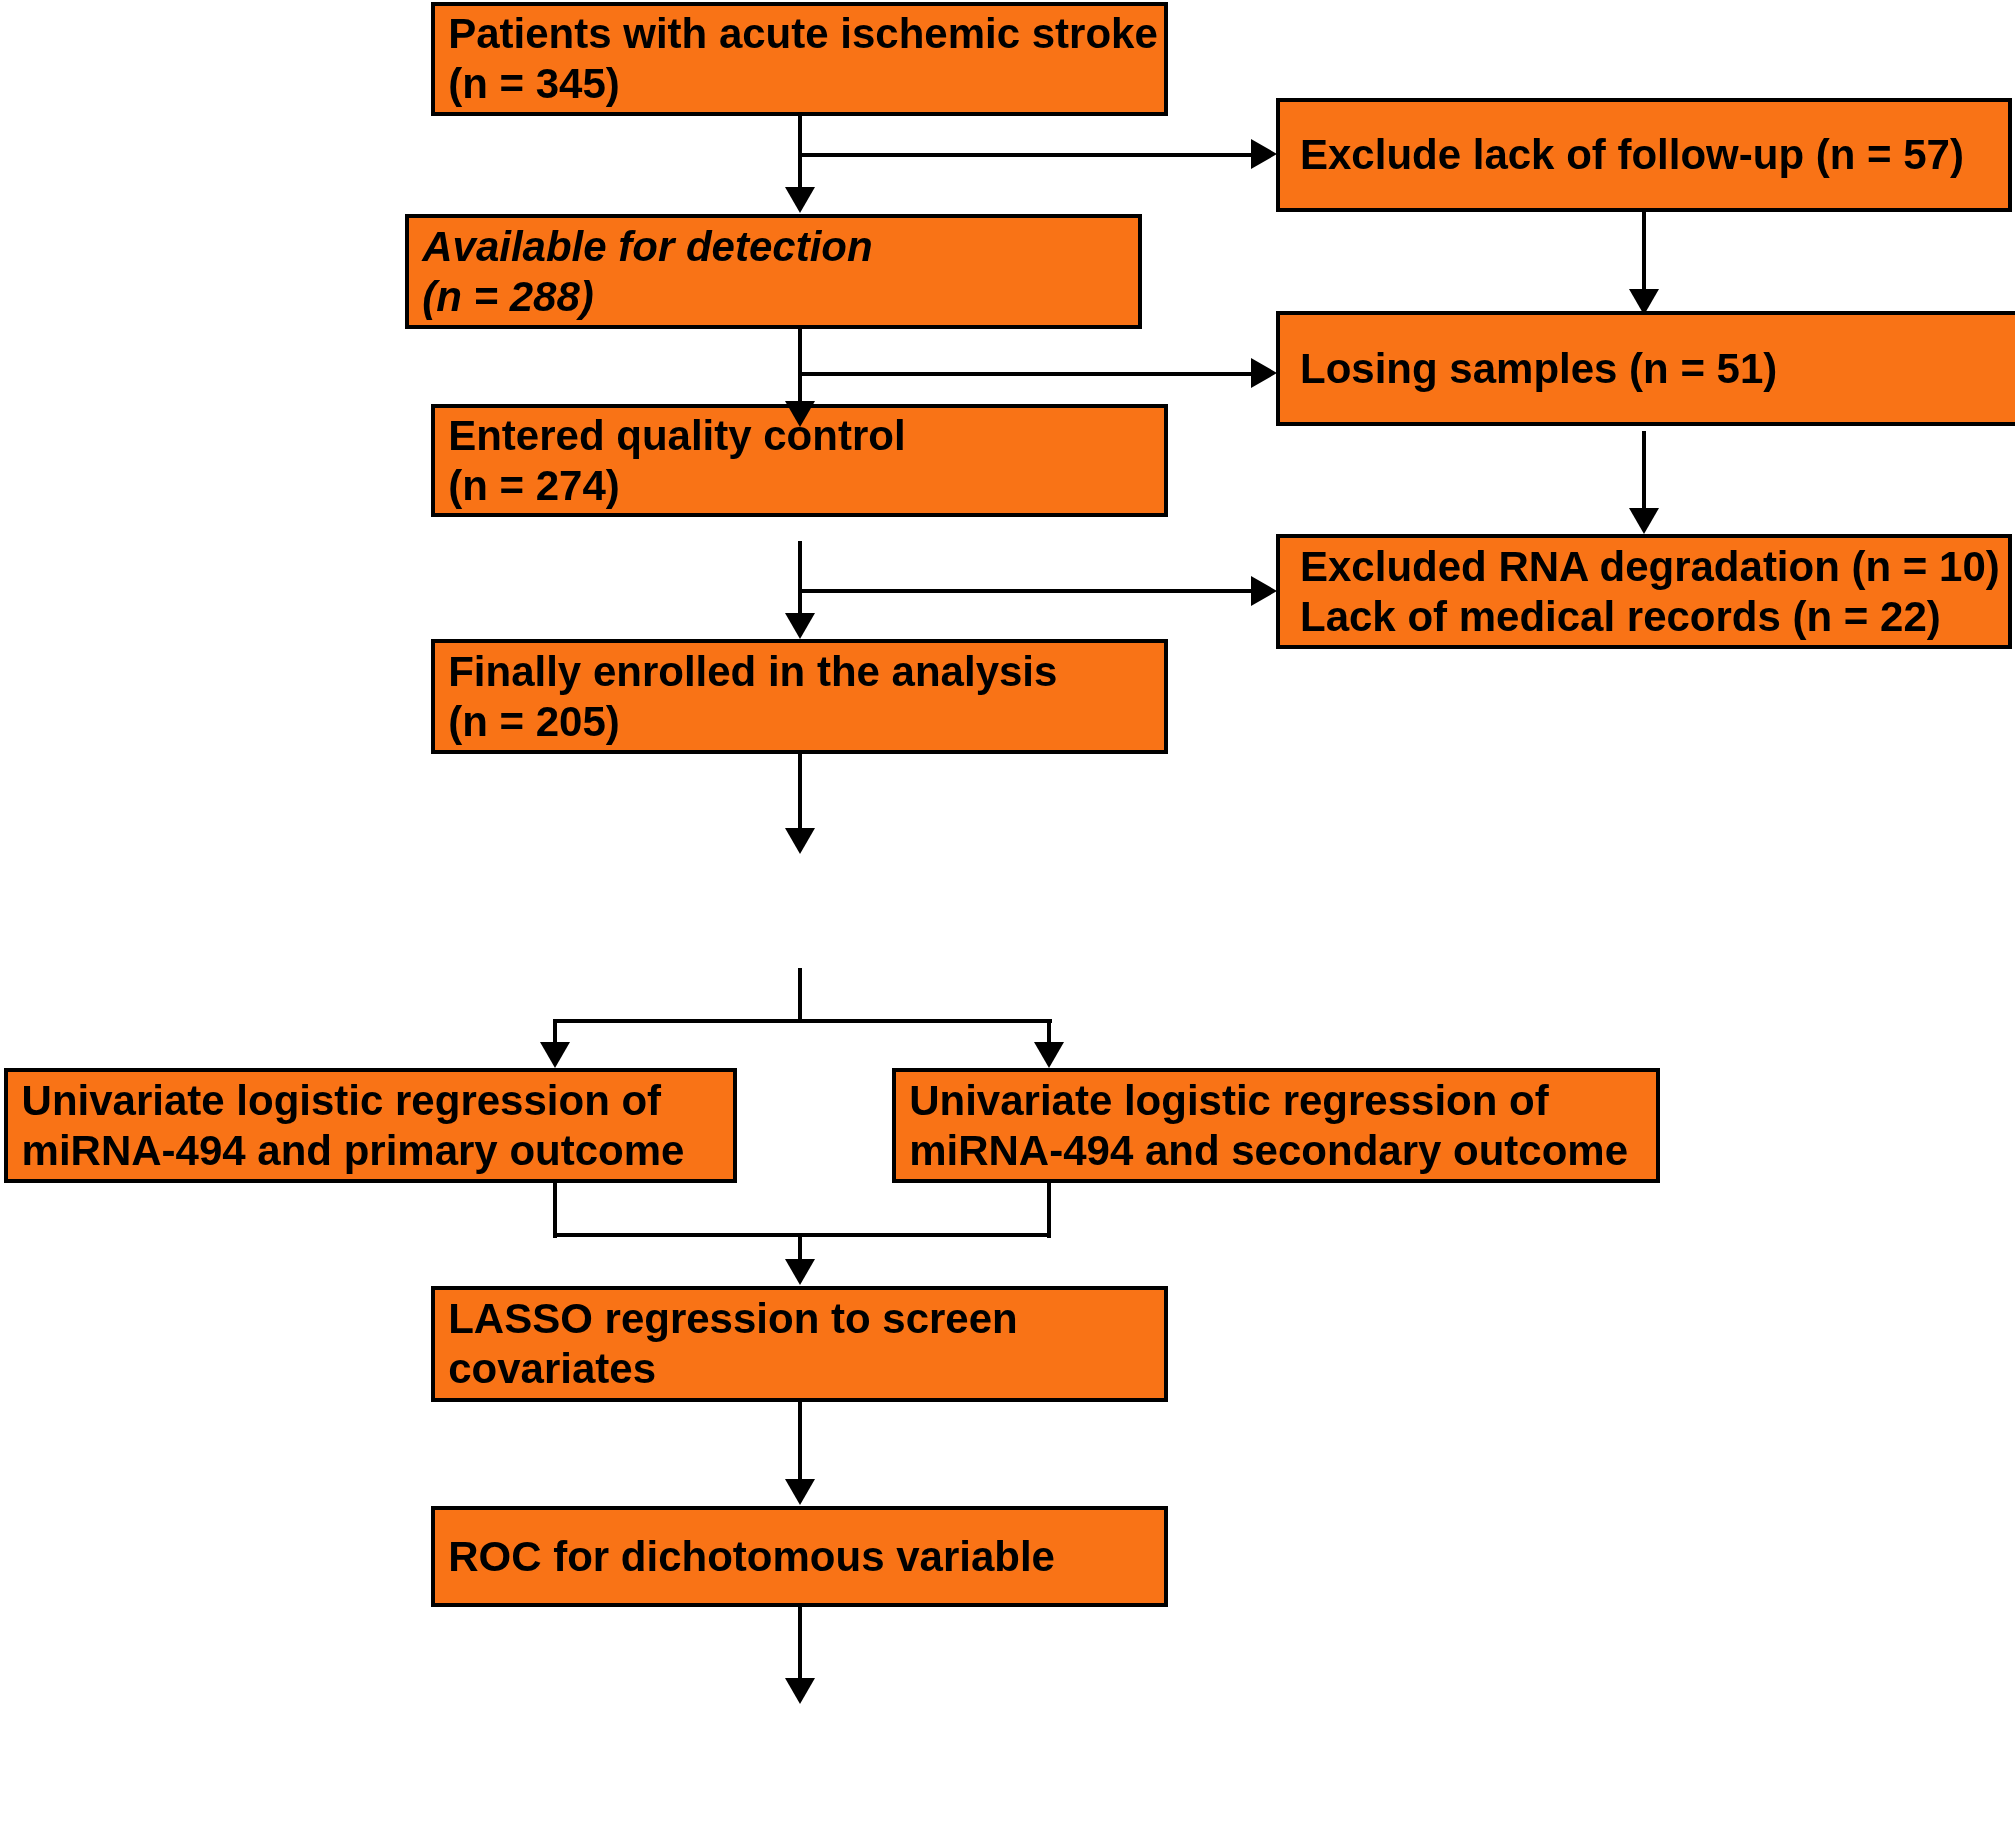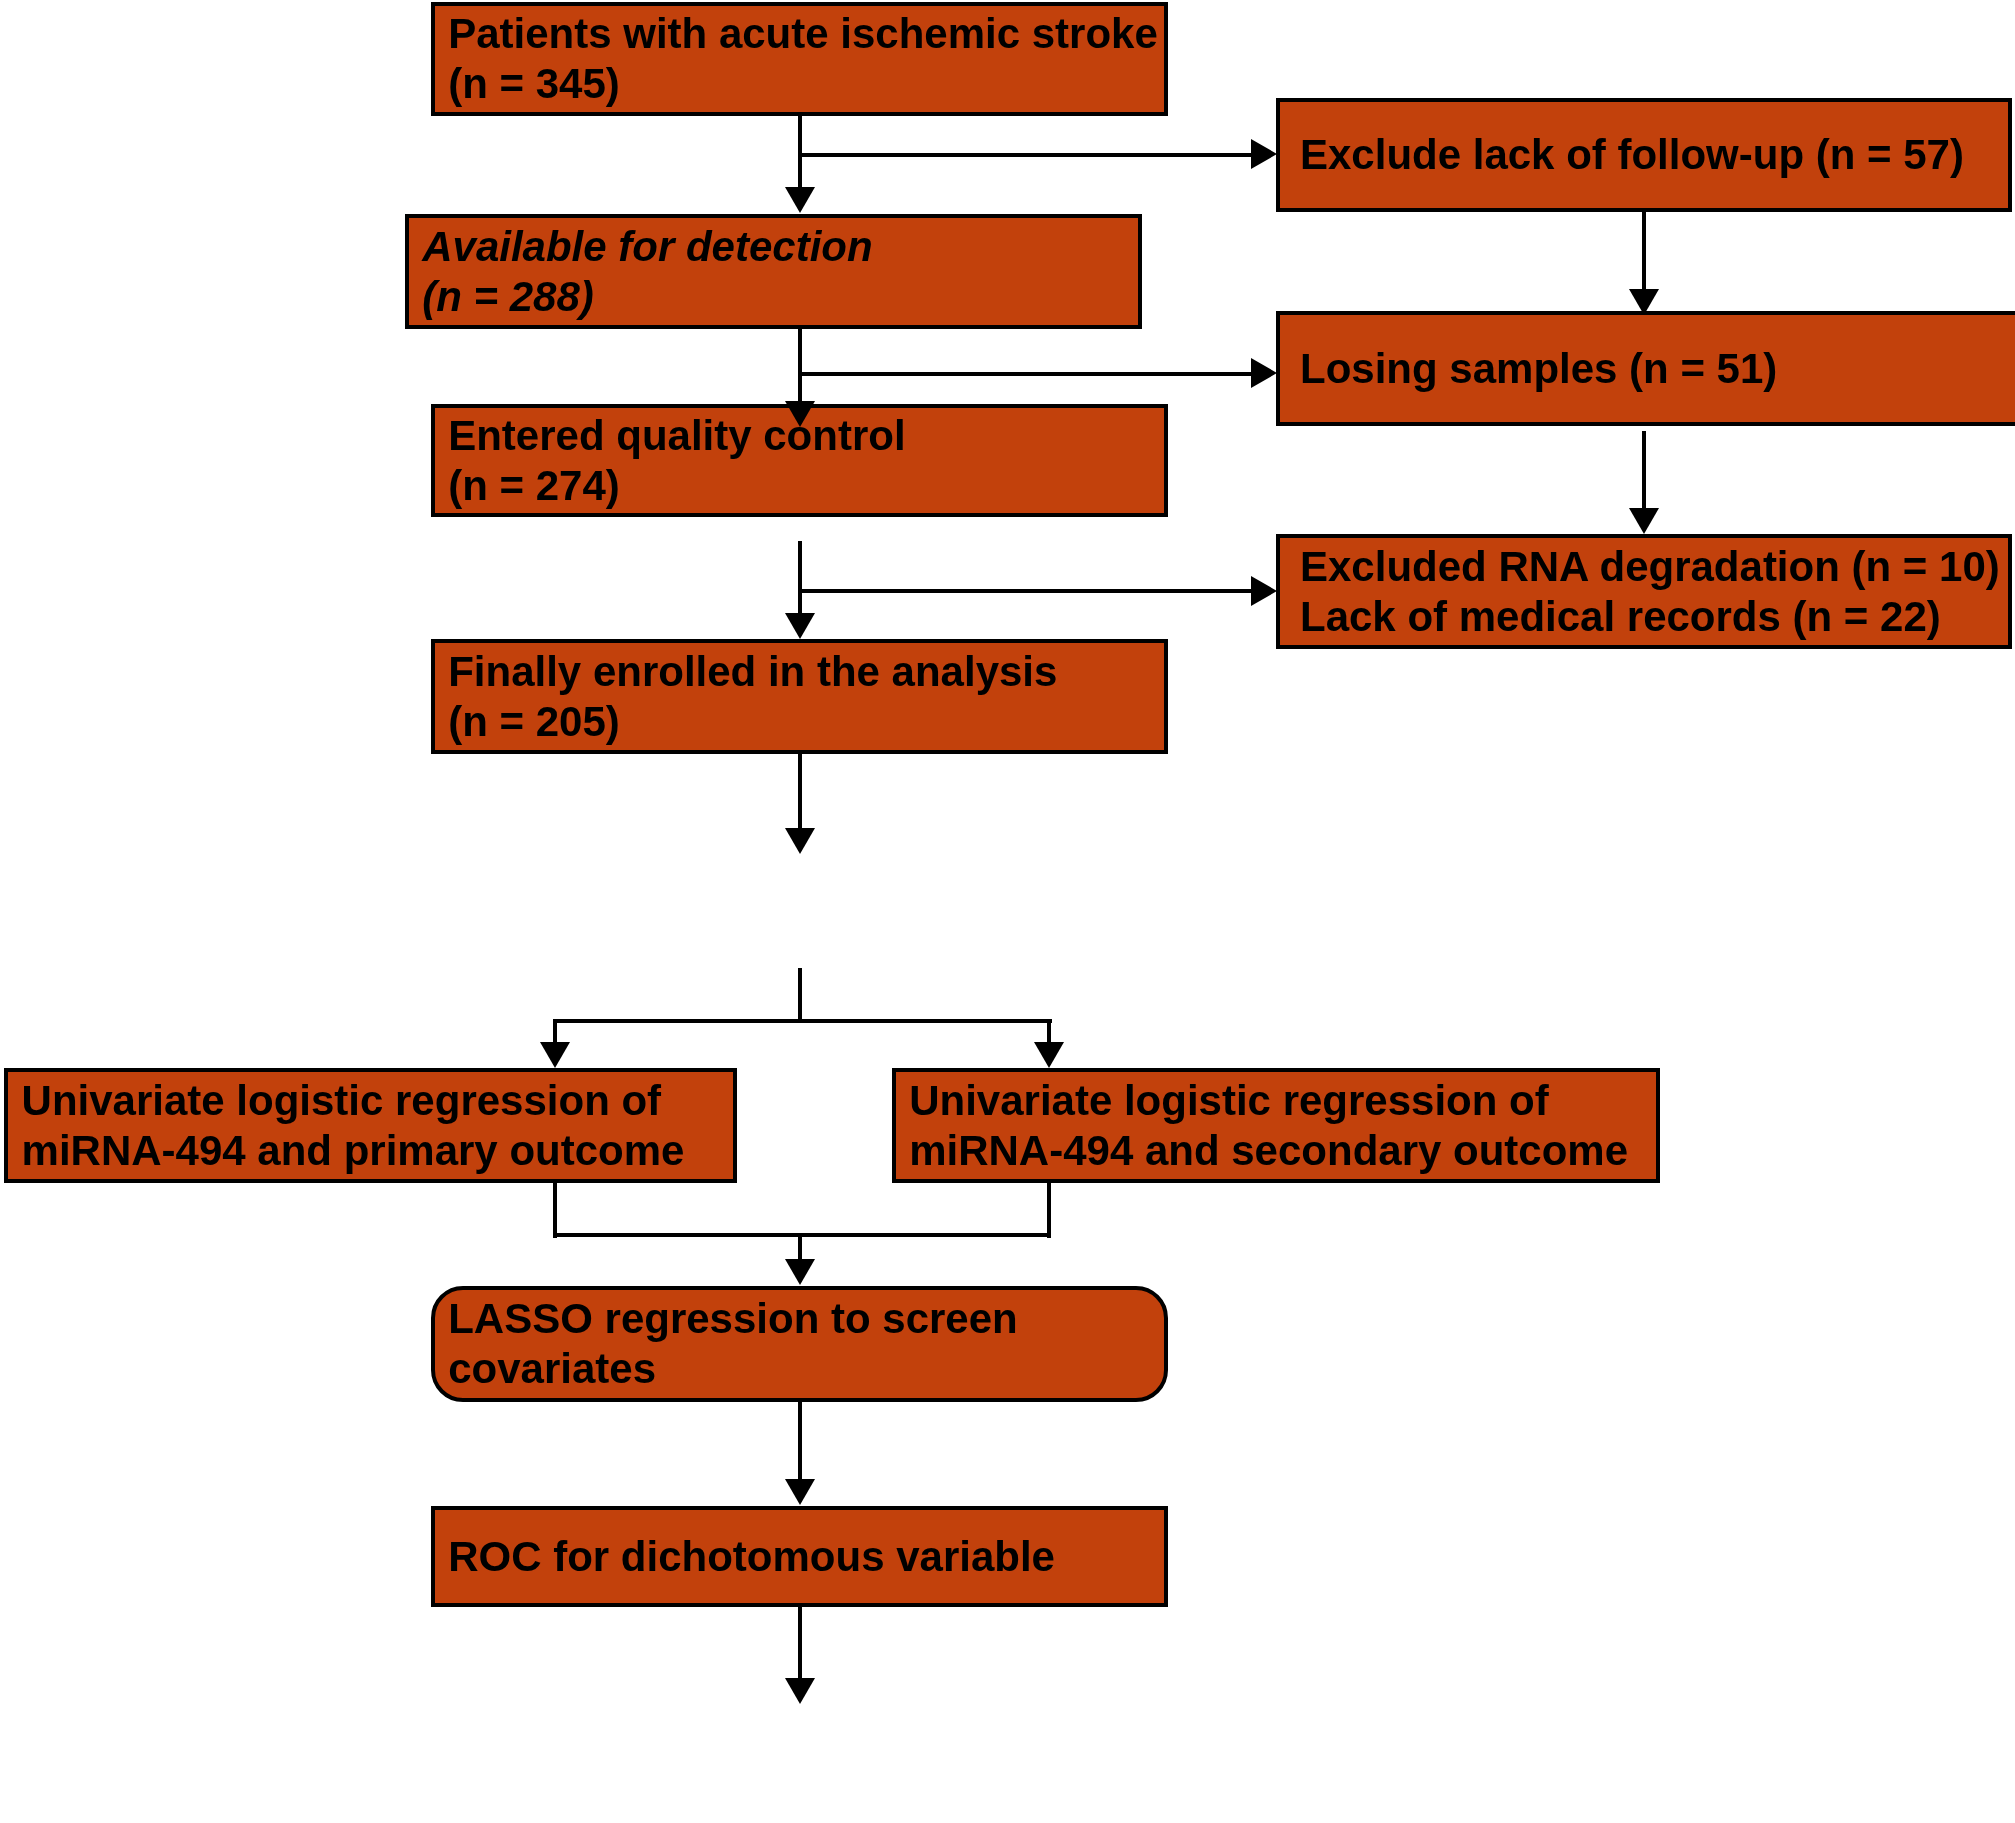--- a/index.html
+++ b/index.html
@@ -7,21 +7,21 @@
     position:relative;
     width:2015px;
     height:1824px;
     background:#ffffff;
     font-family:"Liberation Sans", sans-serif;
     overflow:hidden;
   }
   .box{
     position:absolute;
     box-sizing:border-box;
-    background:#c2410c;
+    background:#f97316;
     border:4.4px solid #000000;
     display:flex;
     flex-direction:column;
     justify-content:center;
     padding-left:13.2px;
     padding-right:5.5px;
     font-weight:bold;
     font-size:42px;
     line-height:50px;
     color:#000000;
@@ -61,21 +61,21 @@
     <div>Entered quality control</div>
     <div>(n = 274)</div>
   </div>
 
   <div class="box" style="left:431px;top:639px;width:737px;height:115px;">
     <div>Finally enrolled in the analysis</div>
     <div>(n = 205)</div>
   </div>
 
 
-  <div class="box" style="left:431px;top:1286px;width:737px;height:116px;border-radius:32px;">
+  <div class="box" style="left:431px;top:1286px;width:737px;height:116px;">
     <div>LASSO regression to screen</div>
     <div>covariates</div>
   </div>
 
   <div class="box" style="left:431px;top:1506px;width:737px;height:101px;">
     <div>ROC for dichotomous variable</div>
   </div>
 
 
   <div class="box" style="left:1276px;top:98px;width:736px;height:114px;padding-left:20px;">

